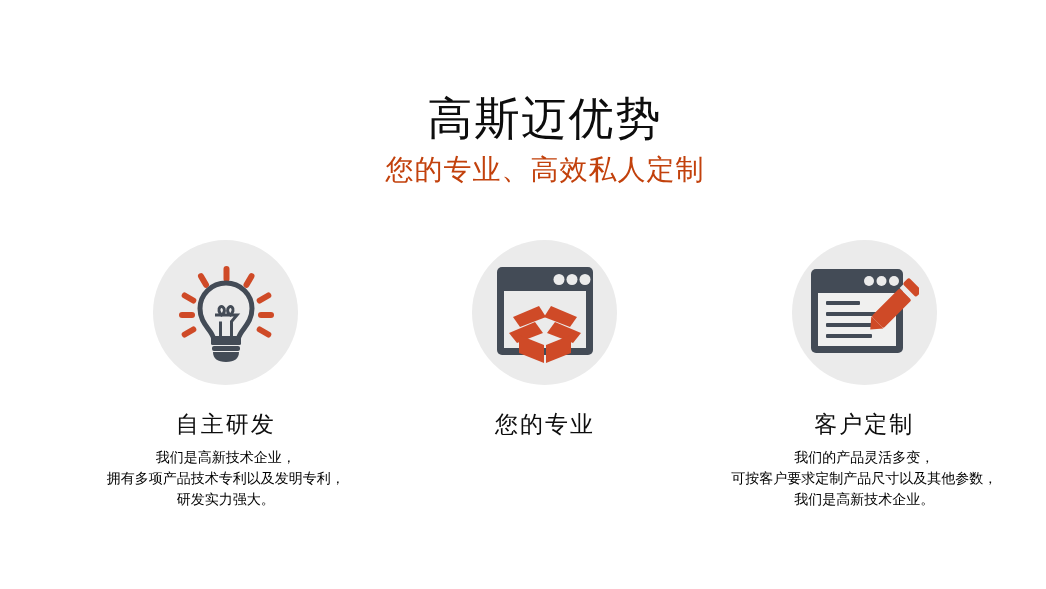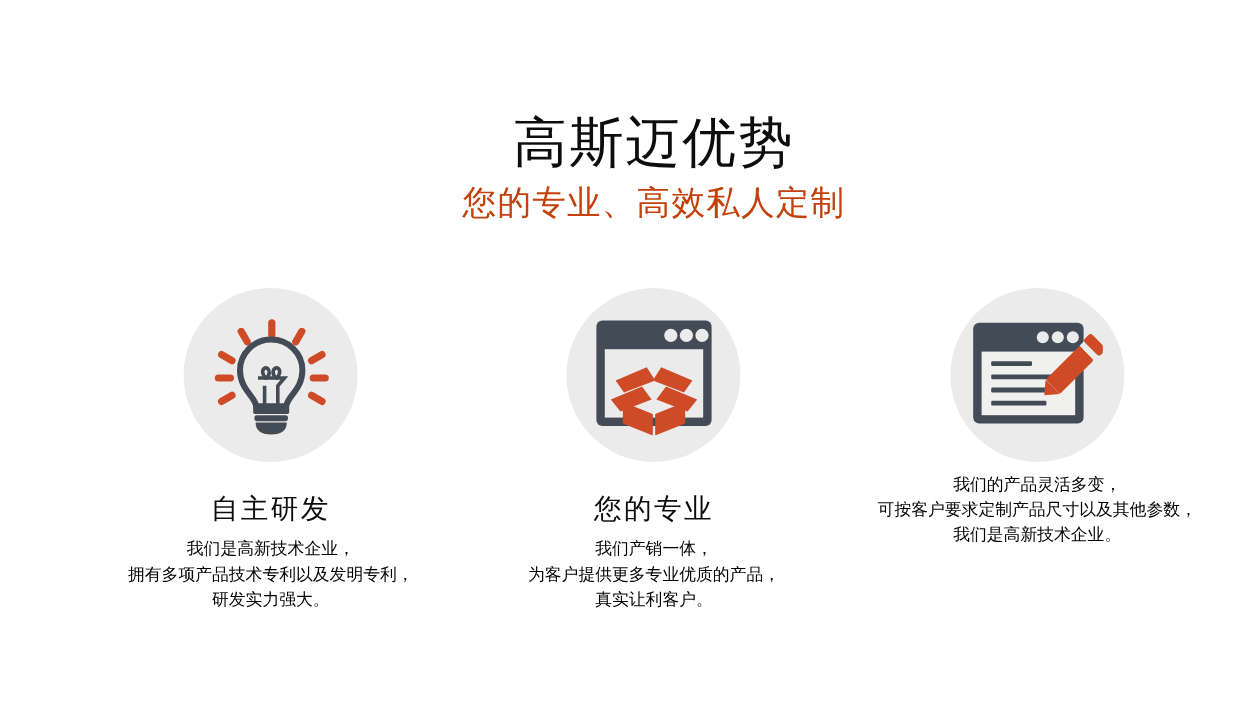--- a/index.html
+++ b/index.html
@@ -171,23 +171,20 @@
             <polygon points="88,70 62,59 54,70 80,80"></polygon>
           </g>
 
           <g>
             <polygon points="26,72 51,82 51,100 26,90" fill="#cf4a27"></polygon>
             <polygon points="78,72 53,82 53,100 78,90" fill="#cf4a27"></polygon>
           </g>
         </svg>
       </div>
       <div class="feature-title">您的专业</div>
-      <div class="feature-desc">我们产销一体，
-为客户提供更多专业优质的产品，
-真实让利客户。</div>
     </div>
 
     <div class="feature">
       <div class="icon-circle">
         <svg width="110" height="100" viewBox="0 0 110 100">
 
           <rect x="2" y="6" width="92" height="84" rx="5" fill="#434b56"></rect>
           <rect x="9" y="30" width="78" height="53" fill="#f0f0ef"></rect>
 
           <g fill="#ebebeb">
@@ -204,19 +201,20 @@
           </g>
 
           <g transform="rotate(-45 80 47)">
             <rect x="63" y="39" width="40" height="17" rx="2" fill="#cf4a27"></rect>
             <rect x="103" y="39" width="5" height="17" fill="#ebebeb"></rect>
             <rect x="108" y="38" width="9" height="19" rx="2.5" fill="#cf4a27"></rect>
             <polygon points="63,39 63,56 53,47.5" fill="#cf4a27"></polygon>
           </g>
         </svg>
       </div>
+      <div class="feature-title">客户定制</div>
       <div class="feature-desc">我们的产品灵活多变，
 可按客户要求定制产品尺寸以及其他参数，
 我们是高新技术企业。</div>
     </div>
 
   </div>
 </div>
 
 </body></html>

